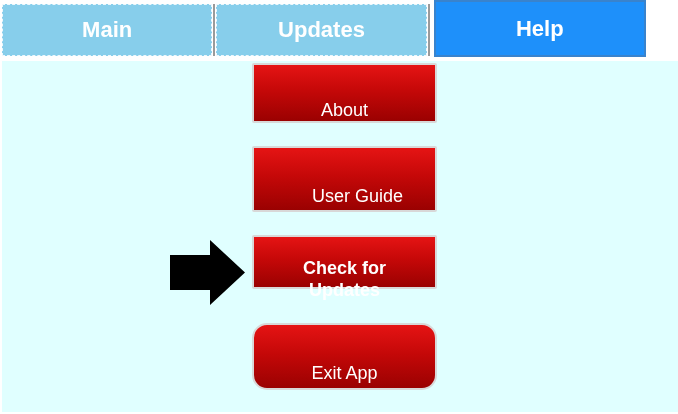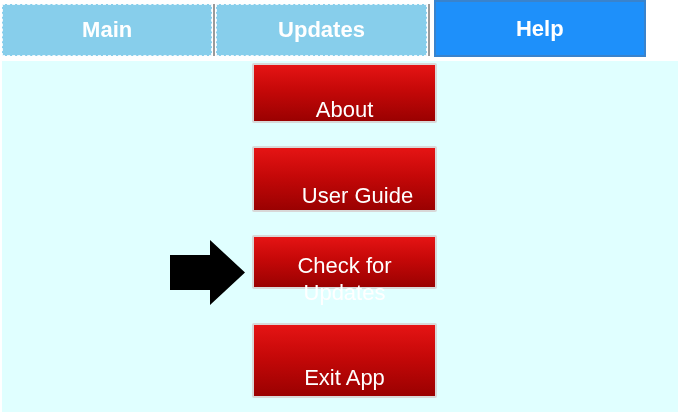--- a/index.html
+++ b/index.html
@@ -70,26 +70,26 @@
     display: flex;
     align-items: center;
     justify-content: center;
     background: linear-gradient(to bottom, #E51414 0%, #C50808 45%, #9A0101 100%);
     border: 2px solid #D8D8D8;
     border-radius: 2px;
     cursor: pointer;
   }
   .btn-about   { top: 63px;  height: 60px; }
   .btn-guide   { top: 146px; height: 66px; padding-left: 26px; }
-  .btn-updates { top: 235px; height: 54px; }
-  .btn-exit    { top: 323px; height: 75px; }
+  .btn-updates { top: 235px; height: 54px; font-weight: bold; }
+  .btn-exit    { top: 323px; height: 67px; border-radius: 15px; }
 
   .btn-label {
     color: #ffffff;
-    font-size: 22px;
+    font-size: 18px;
     line-height: 1.25;
     text-align: center;
     white-space: pre-line;
     margin-top: 34px;
   }
 
   .pointer-arrow {
     position: absolute;
     left: 170px; top: 240px;
     width: 75px; height: 65px;

